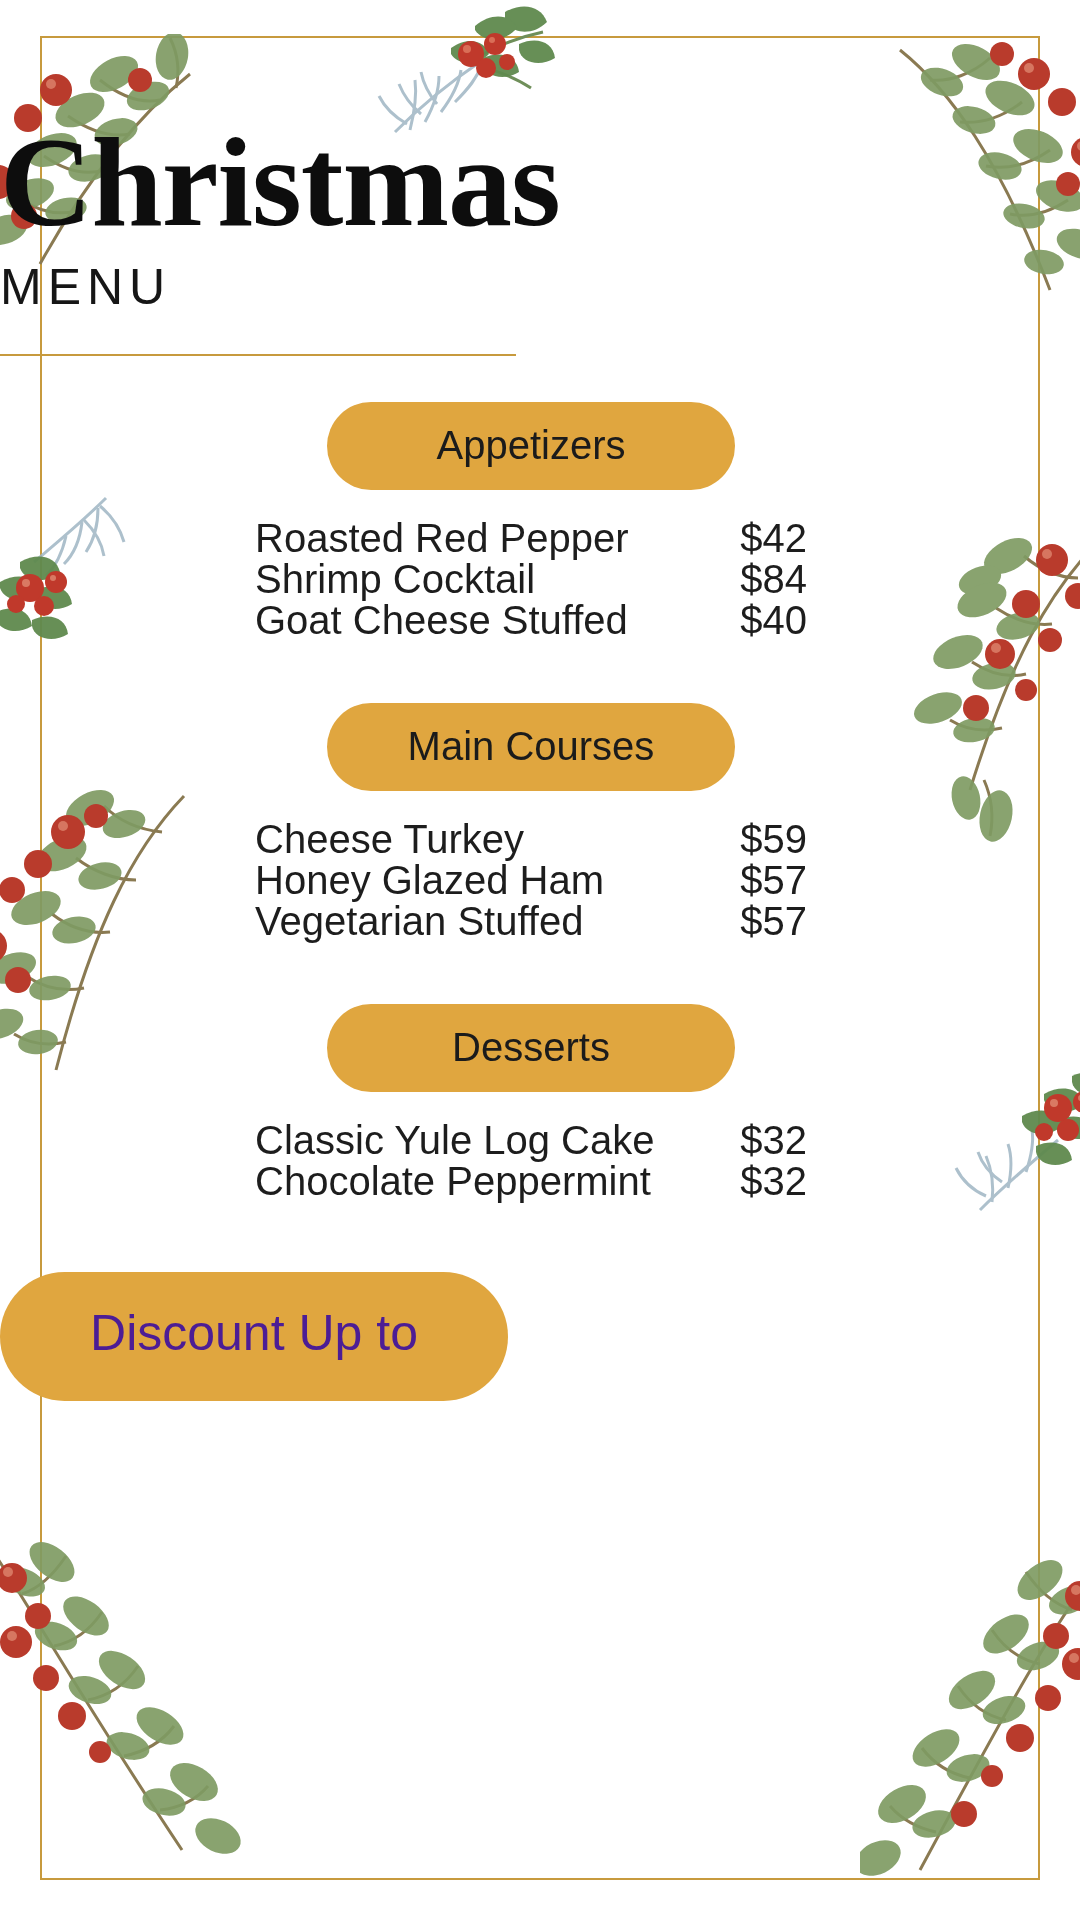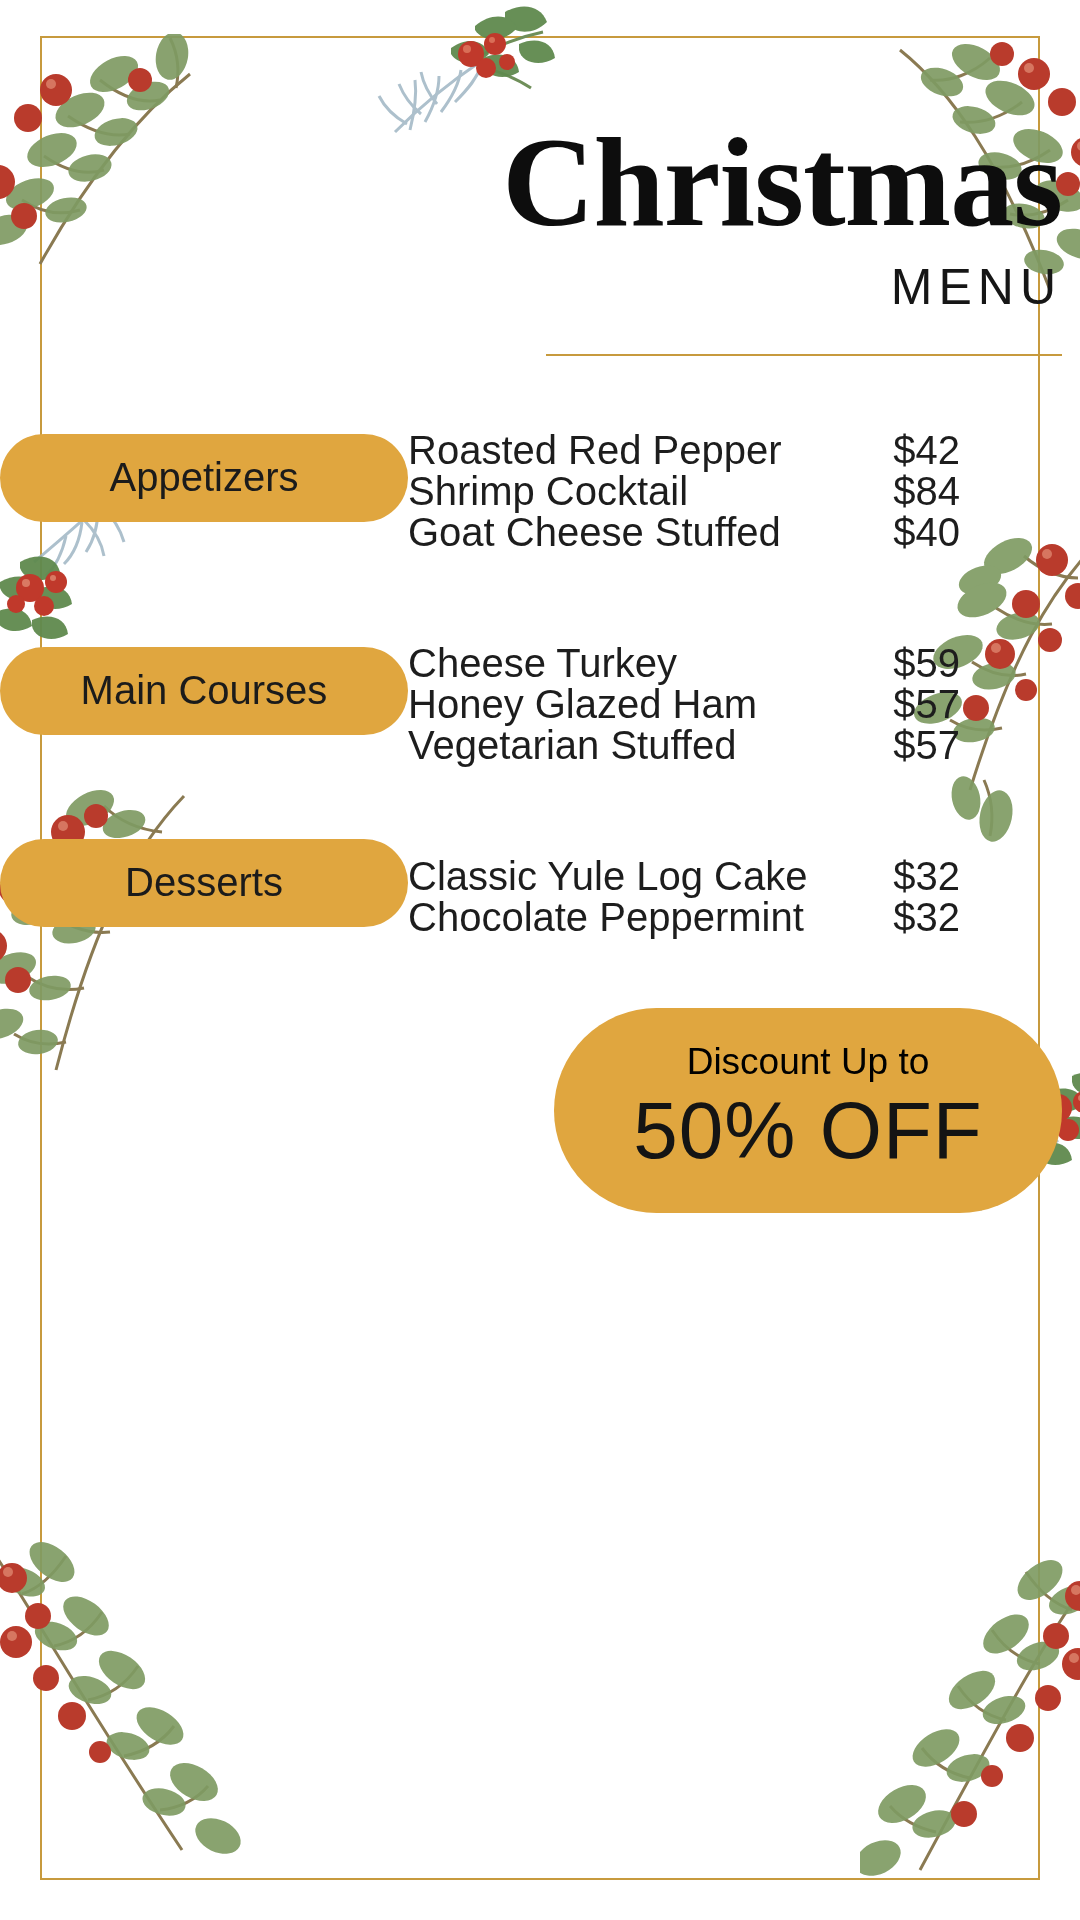--- a/index.html
+++ b/index.html
@@ -32,21 +32,21 @@
   
   .deco { position: absolute; pointer-events: none; }
 
   
   .content {
     position: absolute;
     left: 0; right: 18px; top: 0;
     z-index: 5;
     display: flex;
     flex-direction: column;
-    align-items: flex-end;
+    align-items: flex-start;
   }
 
   .title {
     font-family: "Liberation Serif", serif;
     font-weight: bold;
     font-size: 128px;
     line-height: 1;
     letter-spacing: -1px;
     color: #0d0d0d;
     margin-top: 118px;
@@ -62,21 +62,21 @@
     margin-top: 16px;
   }
 
   .divider {
     width: 516px;
     height: 2px;
     background: #c79a3d;
     margin-top: 42px;
   }
 
-  .section { width: 100%; display: flex; flex-direction: row; align-items: center; }
+  .section { width: 100%; display: flex; flex-direction: column; align-items: center; }
 
   .section-pill {
     background: #e0a63f;
     color: #1b1b1b;
     border-radius: 60px;
     font-size: 40px;
     line-height: 1;
     padding: 23px 0 25px 0;
     text-align: center;
     width: 408px;
@@ -106,23 +106,23 @@
     margin-top: 70px;
     width: 508px;
     background: #e0a63f;
     border-radius: 110px;
     padding: 34px 0 40px 0;
     display: flex;
     flex-direction: column;
     align-items: center;
   }
   .discount-label {
-    font-size: 37px;
+    font-size: 50px;
     line-height: 1.1;
-    color: #000000;
+    color: #4c1d95;
     font-weight: 400;
   }
   .discount-amount {
     font-size: 80px;
     line-height: 1.05;
     color: #141414;
     font-weight: 400;
     margin-top: 6px;
     letter-spacing: 1px;
   }
@@ -489,17 +489,16 @@
         </div>
         <div class="item-row">
           <span class="item-name">Chocolate Peppermint</span>
           <span class="item-price">$32</span>
         </div>
       </div>
     </div>
 
     <div class="discount">
       <div class="discount-label">Discount Up to</div>
-      <div class="discount-amount">50% OFF</div>
     </div>
 
   </div>
 </div>
 
 </body></html>

